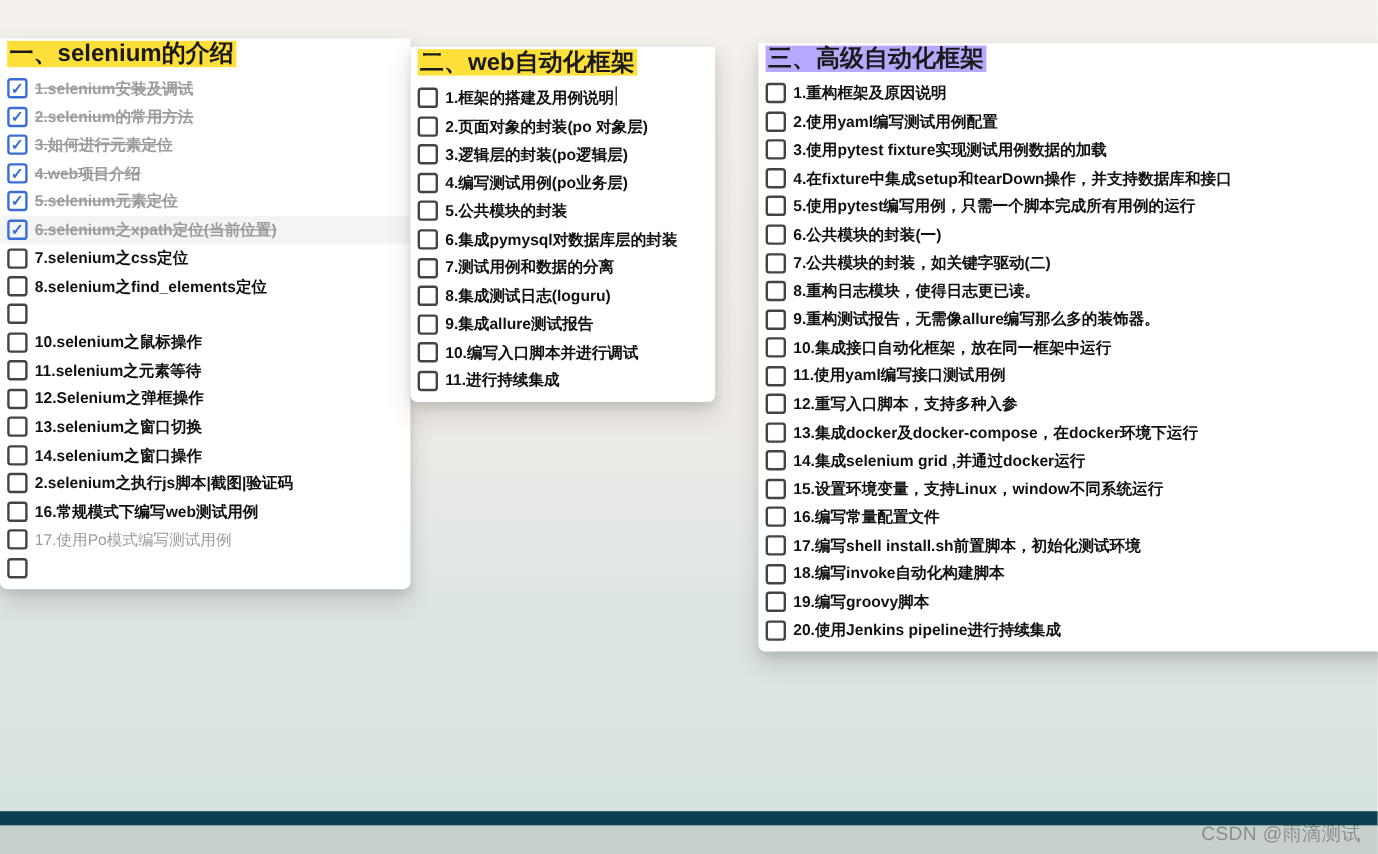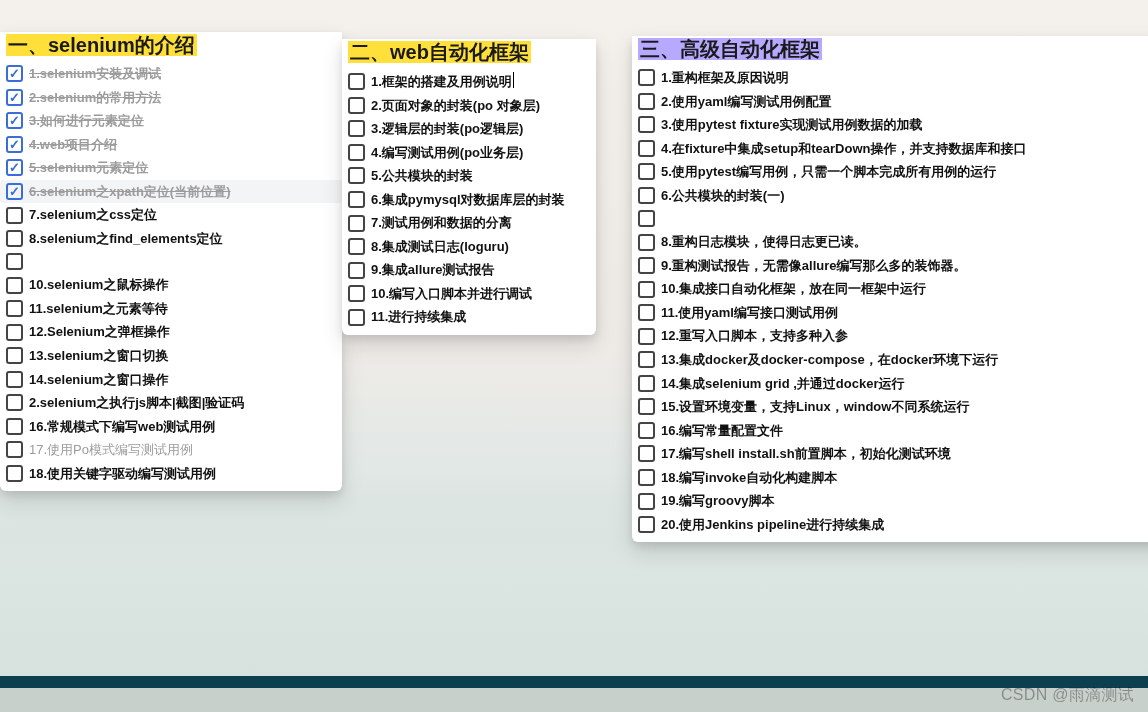--- a/index.html
+++ b/index.html
@@ -242,21 +242,20 @@
       <div class="item">
         <span class="chk"></span>
         <span class="label">16.常规模式下编写web测试用例</span>
       </div>
       <div class="item">
         <span class="chk"></span>
         <span class="label muted">17.使用Po模式编写测试用例</span>
       </div>
       <div class="item">
         <span class="chk"></span>
-        <span class="label">18.使用关键字驱动编写测试用例</span>
       </div>
     </div>
 </div>
 
 <div class="panel panel-2">
   <div class="heading-row">
     <span class="heading hi-yellow">二、web自动化框架</span>
   </div>
   <div class="list">
       <div class="item">
@@ -330,20 +329,21 @@
       <div class="item">
         <span class="chk"></span>
         <span class="label">5.使用pytest编写用例，只需一个脚本完成所有用例的运行</span>
       </div>
       <div class="item">
         <span class="chk"></span>
         <span class="label">6.公共模块的封装(一)</span>
       </div>
       <div class="item">
         <span class="chk"></span>
+        <span class="label">7.公共模块的封装，如关键字驱动(二)</span>
       </div>
       <div class="item">
         <span class="chk"></span>
         <span class="label">8.重构日志模块，使得日志更已读。</span>
       </div>
       <div class="item">
         <span class="chk"></span>
         <span class="label">9.重构测试报告，无需像allure编写那么多的装饰器。</span>
       </div>
       <div class="item">

